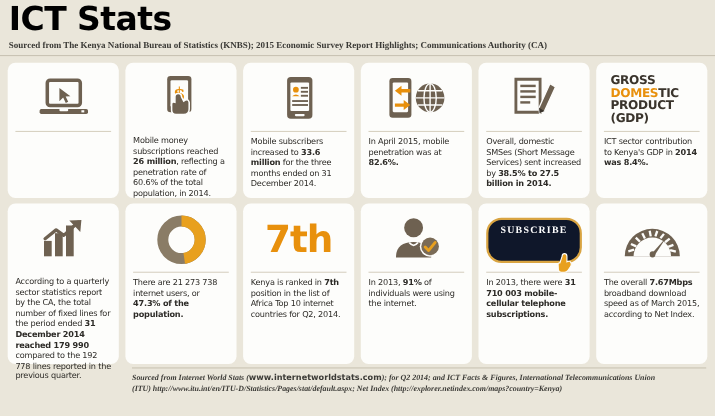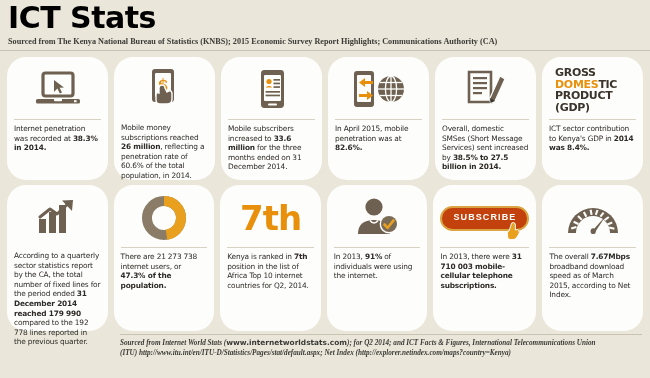--- a/index.html
+++ b/index.html
@@ -29,21 +29,21 @@
   
   .grid {
     display: grid;
     grid-template-columns: repeat(6, 1fr);
     gap: 6px;
     padding: 6px 7px 0 7px;
   }
   .row2 { padding-top: 5px; }
   .card {
     background: #fdfdfb;
-    border-radius: 19px;
+    border-radius: 7px;
     padding: 6px 7px 7px 7px;
     display: flex;
     flex-direction: column;
   }
   .row1 .card { height: 123px; }
   .row2 .card { height: 146px; }
 
   .icon-box {
     height: 54px;
     display: flex; align-items: center; justify-content: center;
@@ -83,26 +83,26 @@
     font-size: 7.2px; line-height: 9.5px; color: #3b3a36;
   }
   .footer-text .strong {
     font-family: "DejaVu Sans", sans-serif;
     font-style: normal; font-weight: bold; font-size: 7.4px;
   }
 
   
   .sub-wrap { position: relative; }
   .sub-pill {
-    background: #c2410c; color: #ffffff;
+    background: #0f172a; color: #ffffff;
     border: 2px solid #D9A441;
     border-radius: 14px;
-    font-family: Liberation Sans, sans-serif;
+    font-family: Liberation Serif, serif;
     font-weight: bold; font-size: 9px; letter-spacing: 1.1px;
-    padding: 4px 11px 7px 11px;
+    padding: 4px 11px 23px 11px;
   }
   .sub-hand { position: absolute; right: 8px; bottom: -9px; }
 </style>
 </head>
 <body>
 
 <div class="page">
 
   <div class="header">
     <div class="title">ICT Stats</div>
@@ -116,21 +116,20 @@
       <div class="icon-box">
         <svg width="52" height="40" viewBox="0 0 52 40">
           <rect x="11" y="3" width="30" height="23" rx="2.5" fill="none" stroke="#6E6151" stroke-width="3.2"></rect>
           <path d="M22 10 L22 22 L25.4 18.6 L27.8 23.6 L30 22.6 L27.7 17.8 L32 17.4 Z" fill="#6E6151"></path>
           <rect x="4" y="29" width="44" height="4.6" rx="1.6" fill="#6E6151"></rect>
           <rect x="22" y="28.6" width="8" height="2.6" rx="1" fill="#fdfdfb"></rect>
           <rect x="42" y="30.2" width="2.6" height="2" fill="#fdfdfb"></rect>
         </svg>
       </div>
       <div class="divider"></div>
-      <div class="card-text">Internet penetration was recorded at <b>38.3% in 2014.</b></div>
     </div>
 
     <div class="card">
       <div class="icon-box">
         <svg width="52" height="46" viewBox="0 0 52 46">
           <rect x="13" y="2" width="22" height="33" rx="3" fill="#6E6151"></rect>
           <rect x="16" y="6" width="16" height="24" rx="1.2" fill="#fdfdfb"></rect>
           <text x="24" y="24" font-family="DejaVu Serif, serif" font-size="16" font-weight="bold" fill="#E8900C" text-anchor="middle">$</text>
           <path d="M28 25 q4 -3 5 1 l0 6 q0 5 -5 5 l-7 0 q-4 0 -4 -4 l0 -5 q0 -3 3 -2 l0 -5 q0 -3 3 -3 q3 0 3 3 z" fill="#6E6151" stroke="#fdfdfb" stroke-width="1.4"></path>
         </svg>

